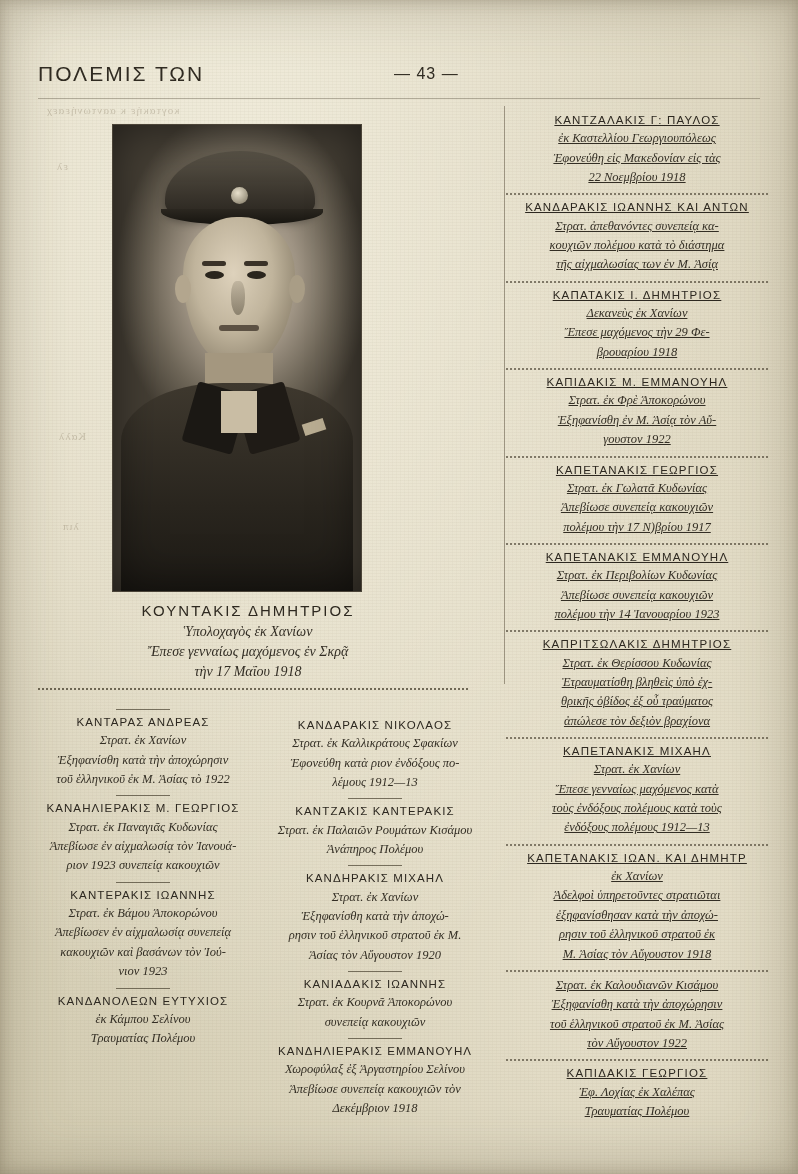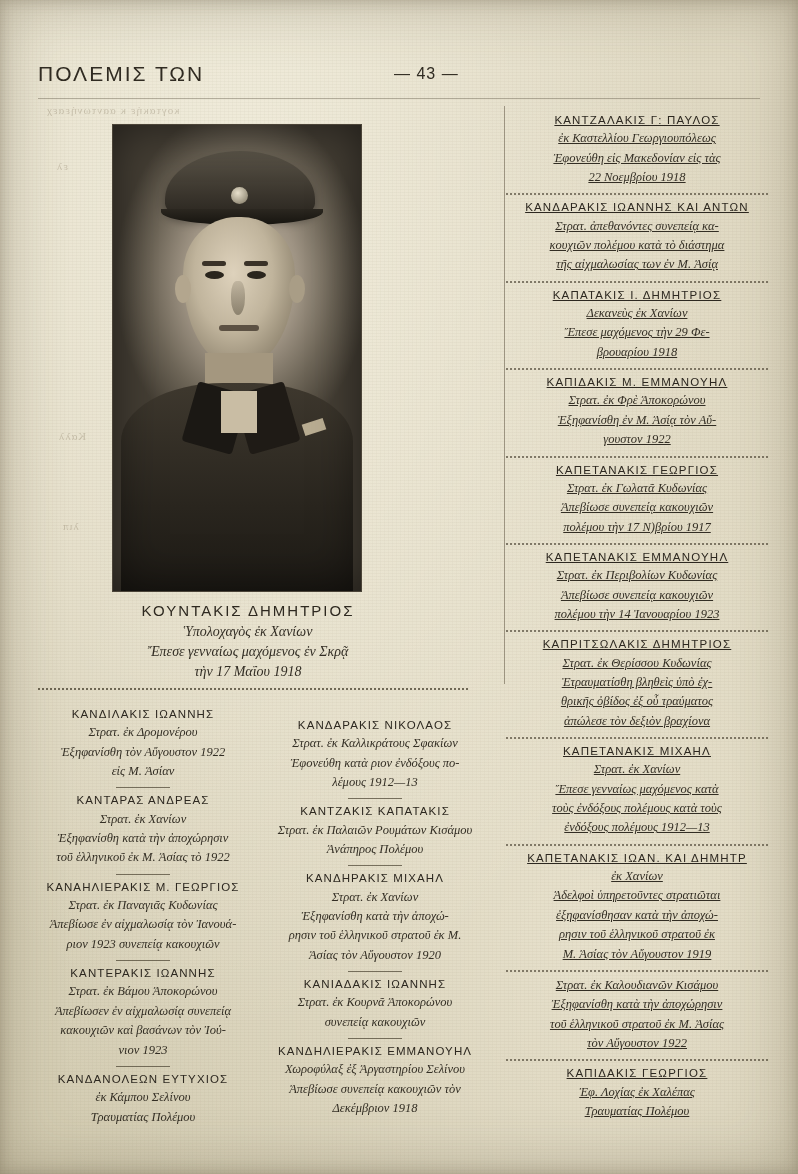--- a/index.html
+++ b/index.html
@@ -292,26 +292,20 @@
     <div class="name">ΚΟΥΝΤΑΚΙΣ    ΔΗΜΗΤΡΙΟΣ</div>
     <div class="line">Ὑπολοχαγὸς ἐκ Χανίων</div>
     <div class="line">Ἔπεσε γενναίως μαχόμενος ἐν Σκρᾷ</div>
     <div class="line">τὴν 17 Μαΐου 1918</div>
   </div>
 
   <div class="h-divider" style="top:688px;"></div>
 
   <div class="col" style="left:38px; top:706px; width:210px;">
 
-    <div class="entry">
-      <div class="e-name">ΚΑΝΔΙΛΑΚΙΣ   ΙΩΑΝΝΗΣ</div>
-      <div class="e-line">Στρατ. ἐκ Δρομονέρου</div>
-      <div class="e-line">Ἐξηφανίσθη τὸν Αὔγουστον 1922</div>
-      <div class="e-line">εἰς Μ. Ἀσίαν</div>
-    </div>
     <div class="entry-sep"></div>
 
     <div class="entry">
       <div class="e-name">ΚΑΝΤΑΡΑΣ   ΑΝΔΡΕΑΣ</div>
       <div class="e-line">Στρατ. ἐκ Χανίων</div>
       <div class="e-line">Ἐξηφανίσθη κατὰ τὴν ἀποχώρησιν</div>
       <div class="e-line">τοῦ ἑλληνικοῦ ἐκ Μ. Ἀσίας τὸ 1922</div>
     </div>
     <div class="entry-sep"></div>
 
@@ -343,21 +337,21 @@
 
     <div class="entry">
       <div class="e-name">ΚΑΝΔΑΡΑΚΙΣ  ΝΙΚΟΛΑΟΣ</div>
       <div class="e-line">Στρατ. ἐκ Καλλικράτους Σφακίων</div>
       <div class="e-line">Ἐφονεύθη κατὰ ριον ἐνδόξους πο-</div>
       <div class="e-line">λέμους 1912—13</div>
     </div>
     <div class="entry-sep"></div>
 
     <div class="entry">
-      <div class="e-name">ΚΑΝΤΖΑΚΙΣ  ΚΑΠΑΤΑΚΙΣ</div>
+      <div class="e-name">ΚΑΝΤΖΑΚΙΣ  ΚΑΝΤΕΡΑΚΙΣ</div>
       <div class="e-line">Στρατ. ἐκ Παλαιῶν Ρουμάτων Κισάμου</div>
       <div class="e-line">Ἀνάπηρος Πολέμου</div>
     </div>
     <div class="entry-sep"></div>
 
     <div class="entry">
       <div class="e-name">ΚΑΝΔΗΡΑΚΙΣ   ΜΙΧΑΗΛ</div>
       <div class="e-line">Στρατ. ἐκ Χανίων</div>
       <div class="e-line">Ἐξηφανίσθη κατὰ τὴν ἀποχώ-</div>
       <div class="e-line">ρησιν τοῦ ἑλληνικοῦ στρατοῦ ἐκ Μ.</div>
@@ -447,21 +441,21 @@
       <div class="e-line">ἐνδόξους πολέμους  1912—13</div>
     </div>
     <div class="dot-sep"></div>
 
     <div class="entry">
       <div class="e-name">ΚΑΠΕΤΑΝΑΚΙΣ ΙΩΑΝ. ΚΑΙ ΔΗΜΗΤΡ</div>
       <div class="e-line">ἐκ Χανίων</div>
       <div class="e-line">Ἀδελφοὶ ὑπηρετοῦντες  στρατιῶται</div>
       <div class="e-line">ἐξηφανίσθησαν κατὰ τὴν ἀποχώ-</div>
       <div class="e-line">ρησιν τοῦ ἑλληνικοῦ στρατοῦ ἐκ</div>
-      <div class="e-line">Μ. Ἀσίας τὸν Αὔγουστον 1919</div>
+      <div class="e-line">Μ. Ἀσίας τὸν Αὔγουστον 1918</div>
     </div>
     <div class="dot-sep"></div>
 
     <div class="entry">
       <div class="e-line">Στρατ. ἐκ Καλουδιανῶν Κισάμου</div>
       <div class="e-line">Ἐξηφανίσθη κατὰ τὴν ἀποχώρησιν</div>
       <div class="e-line">τοῦ ἑλληνικοῦ στρατοῦ  ἐκ Μ. Ἀσίας</div>
       <div class="e-line">τὸν Αὔγουστον 1922</div>
     </div>
     <div class="dot-sep"></div>

